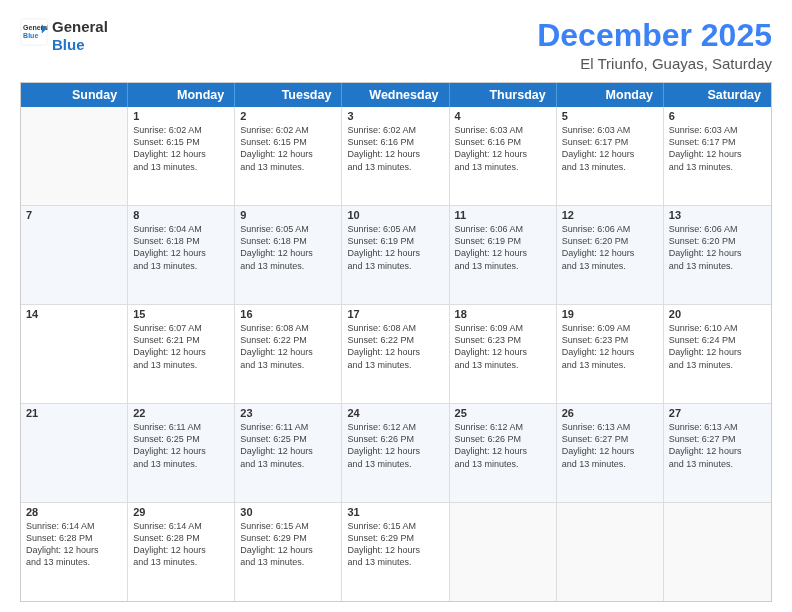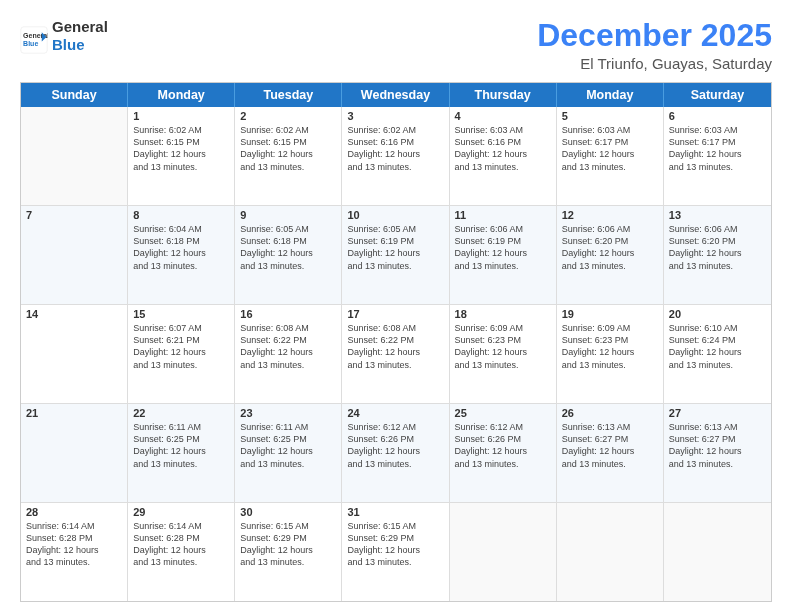--- a/index.html
+++ b/index.html
@@ -18,21 +18,21 @@
       flex-direction: column;
     }
     .header {
       display: flex;
       justify-content: space-between;
       align-items: flex-start;
       margin-bottom: 10px;
     }
     .logo {
       display: flex;
-      align-items: flex-end;
+      align-items: flex-start;
       gap: 4px;
     }
     .logo-text {
       font-size: 15px;
       font-weight: bold;
       line-height: 1.2;
     }
     .logo-text .general { color: #333; }
     .logo-text .blue { color: #2176c7; }
     .logo-icon {
@@ -61,22 +61,22 @@
     }
     .cal-header-row {
       display: grid;
       grid-template-columns: repeat(7, 1fr);
       background: #2176c7;
     }
     .cal-header-cell {
       color: #fff;
       font-size: 12.5px;
       font-weight: bold;
-      text-align: center;
-      padding: 5px 16px;
+      text-align: right;
+      padding: 5px 10px;
       border-right: 1px solid #4a9de0;
     }
     .cal-header-cell:last-child { border-right: none; }
     .cal-body {
       display: flex;
       flex-direction: column;
       flex: 1;
     }
     .cal-week {
       display: grid;

